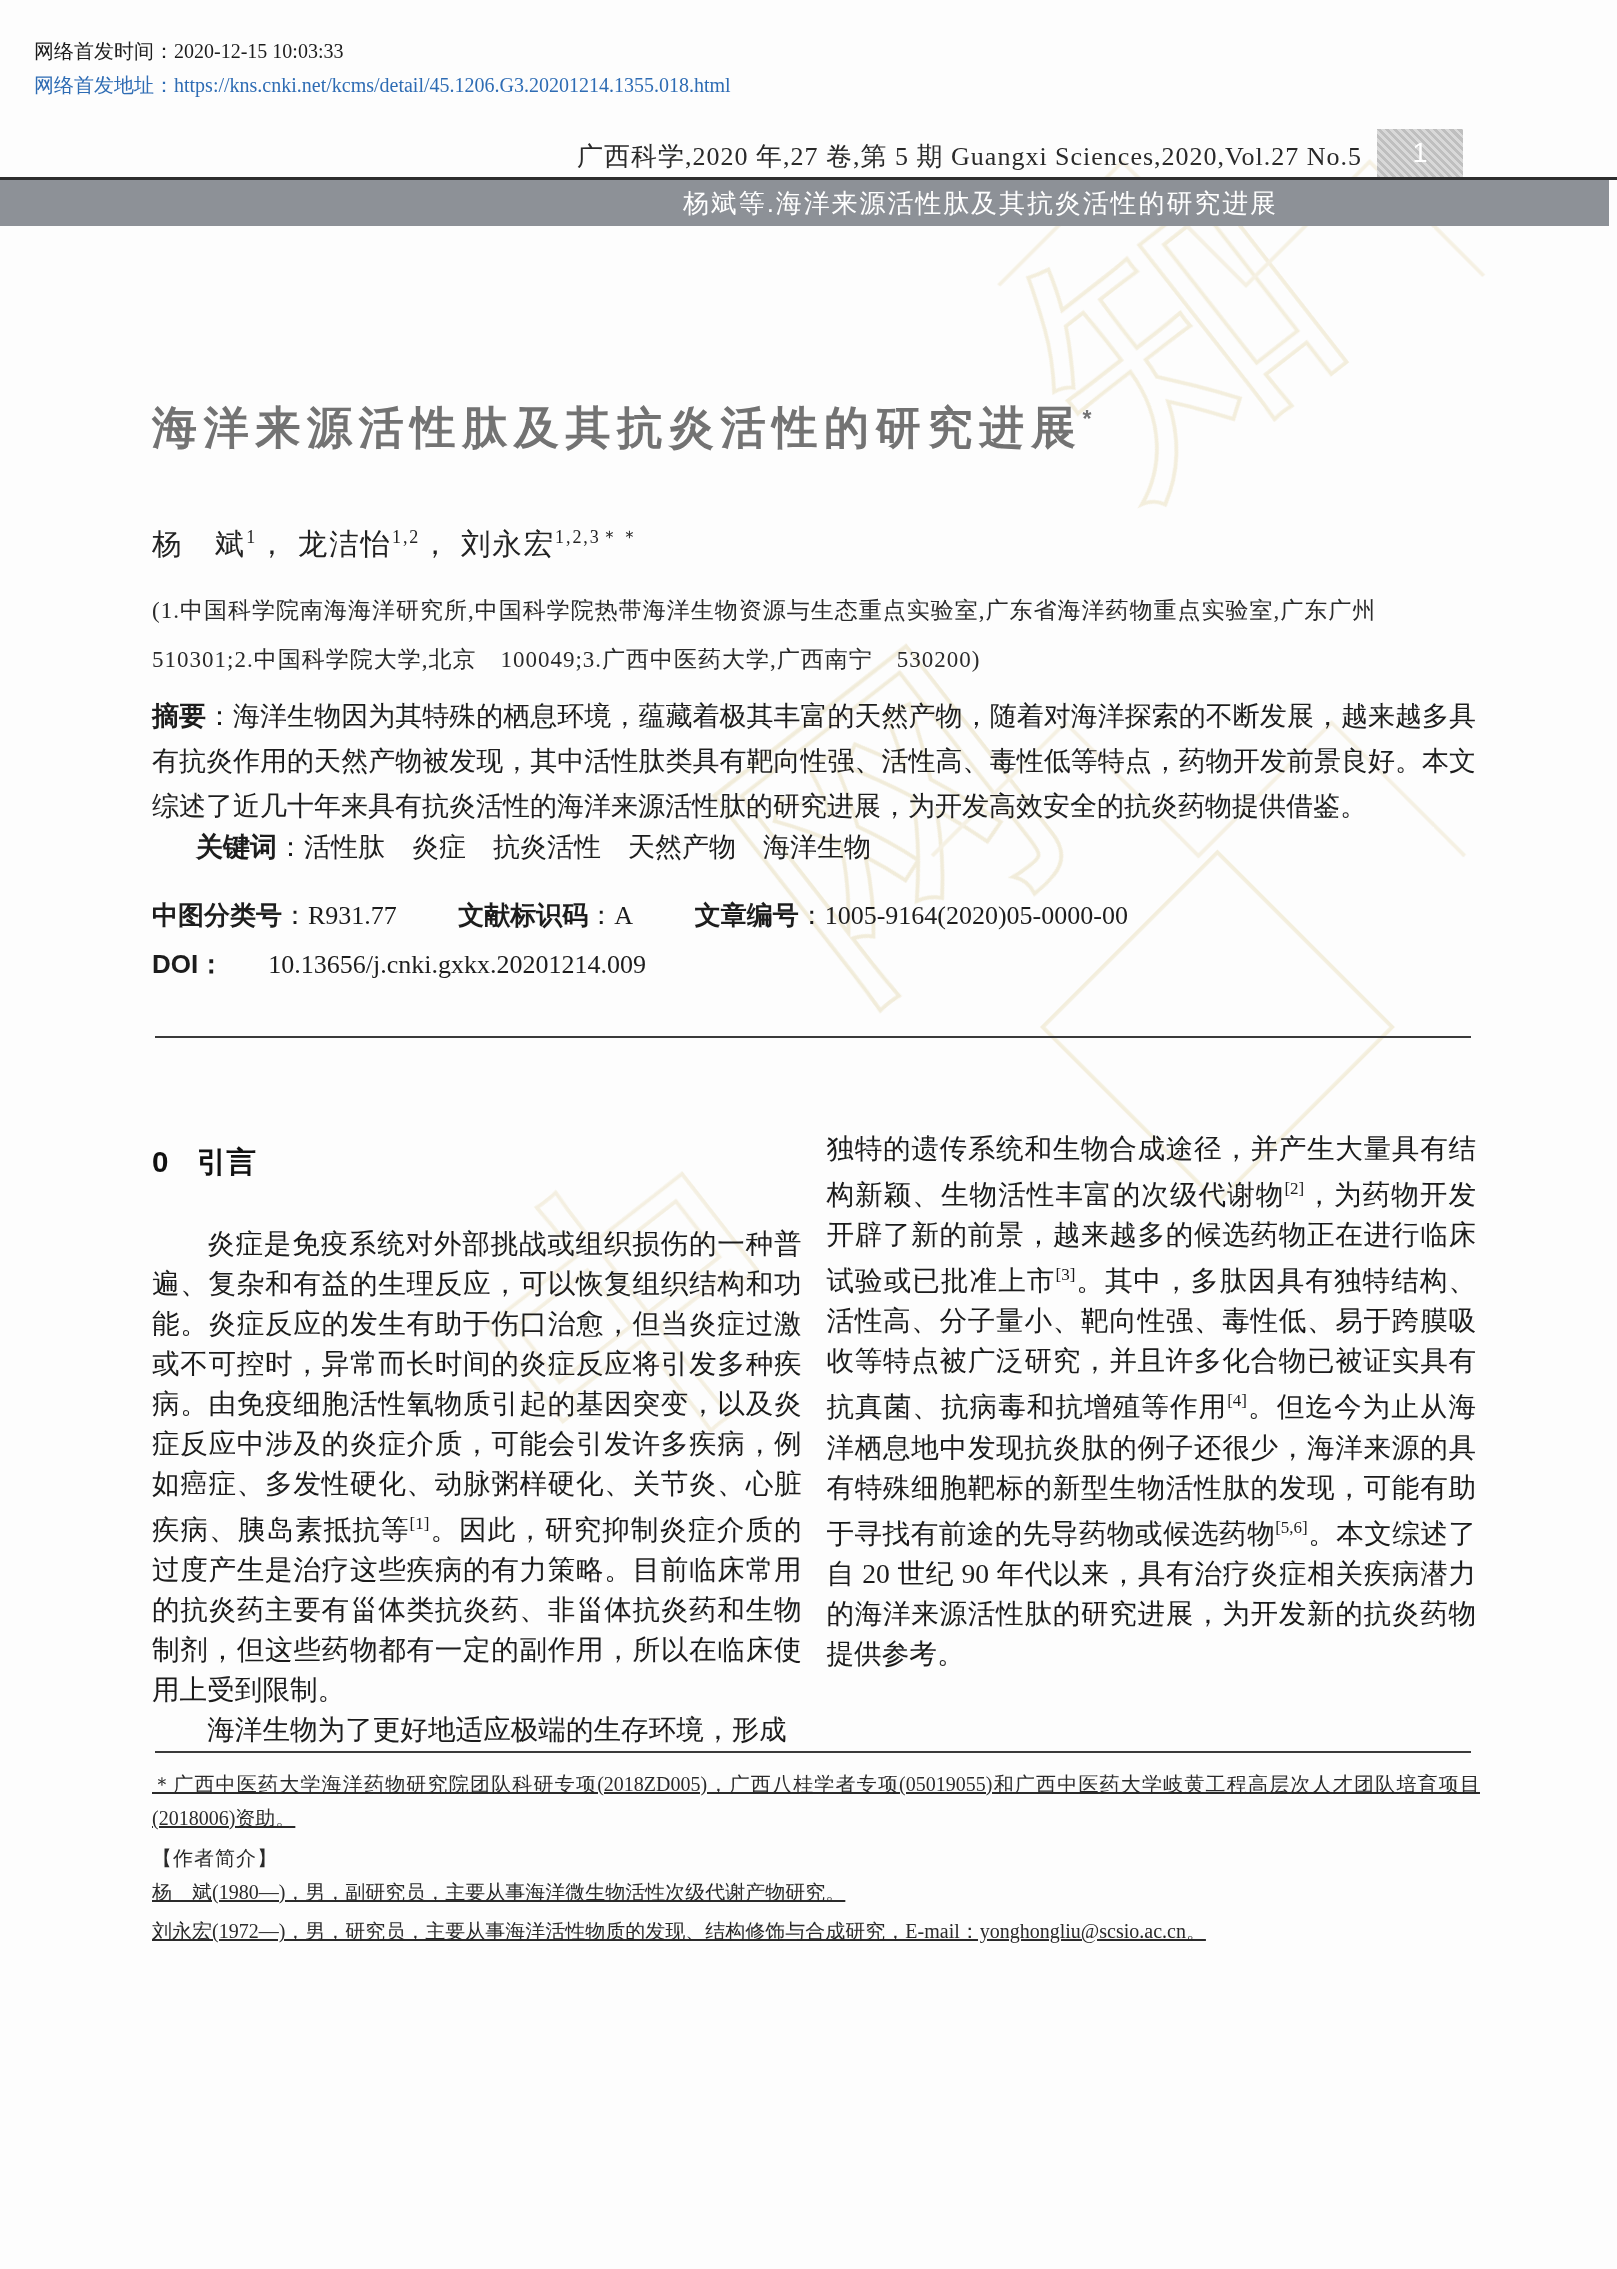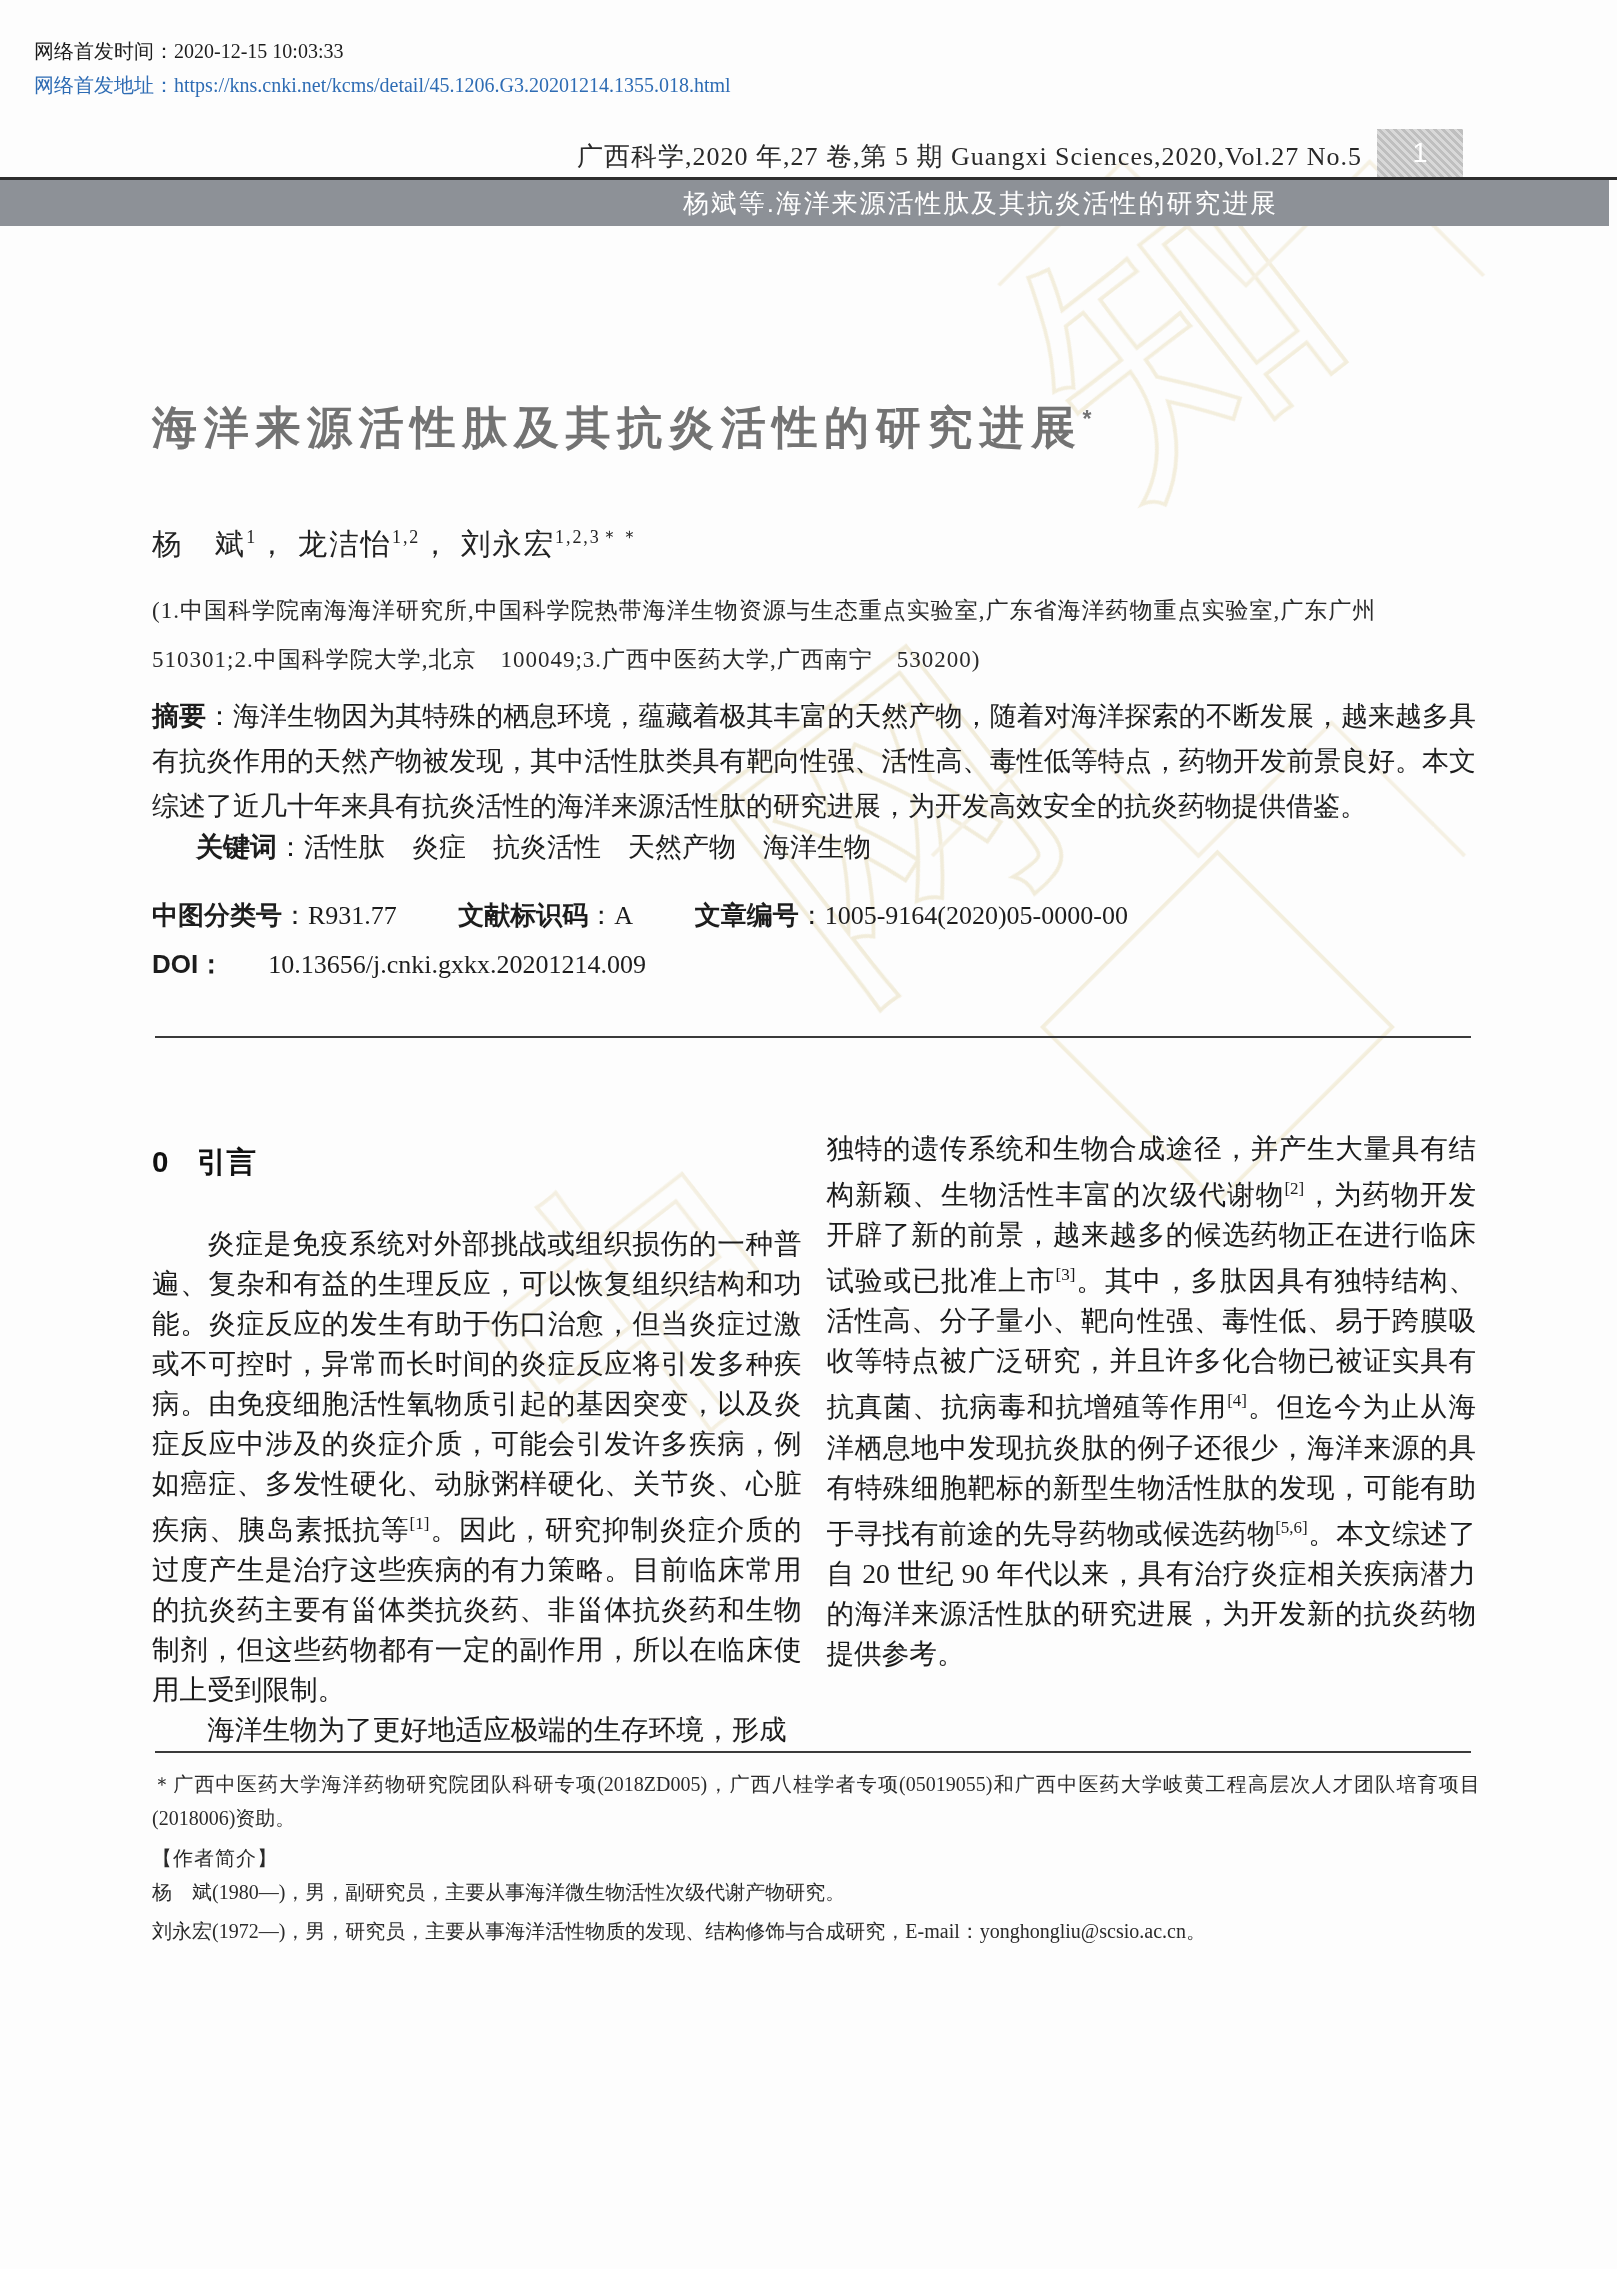--- a/index.html
+++ b/index.html
@@ -60,21 +60,21 @@
   .sec-head { font-family:"Liberation Sans","DejaVu Sans",sans-serif; font-weight:bold;
     font-size:29.5px; margin-top:13.3px; margin-bottom:42px; color:#111; }
   .sec-head .num { margin-right:28.5px; }
   .para-indent { text-indent:2em; }
   .col sup { font-size:17px; }
 
   
   .foot-rule { position:absolute; left:155px; top:1751px; width:1316px; height:1.9px; background:#3a3a3a; }
   .footnotes { position:absolute; left:152px; top:1767px; width:1328px; font-size:20px;
     line-height:34px; color:#2a2a2a; text-align:justify; }
-  .footnotes .block { margin-bottom:5.7px; }
+  .footnotes .block { margin-bottom:5.7px;text-decoration:underline; }
   .footnotes .tag { letter-spacing:1px; }
 </style>
 </head>
 <body>
 
 <div class="page">
 
   <svg class="watermark" width="1618" height="2269" viewBox="0 0 1701 2386">
     <g fill="none" stroke="#efe8d3" stroke-width="4" opacity="0.9">
       <g transform="translate(1180,520) rotate(-38)">

